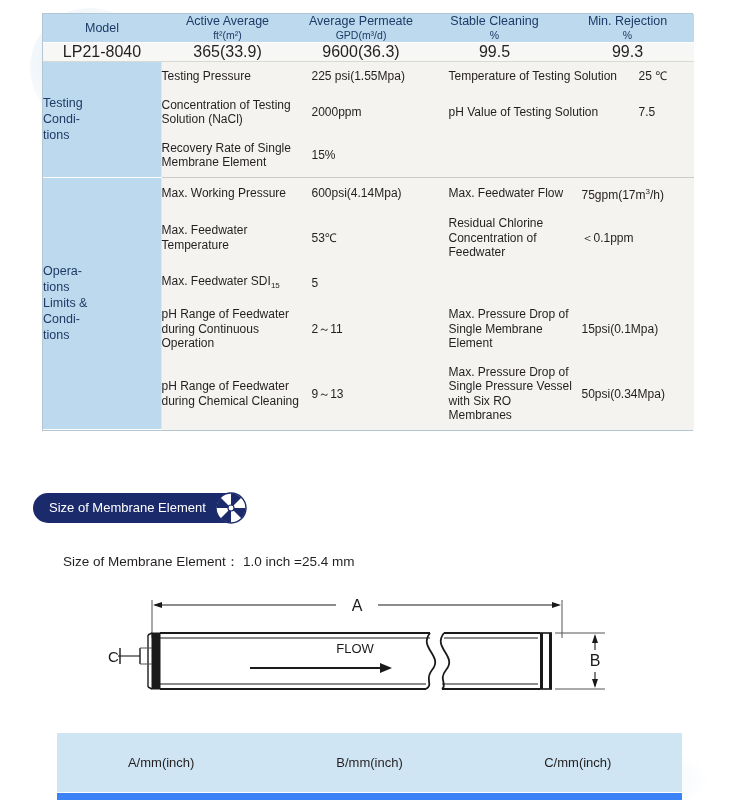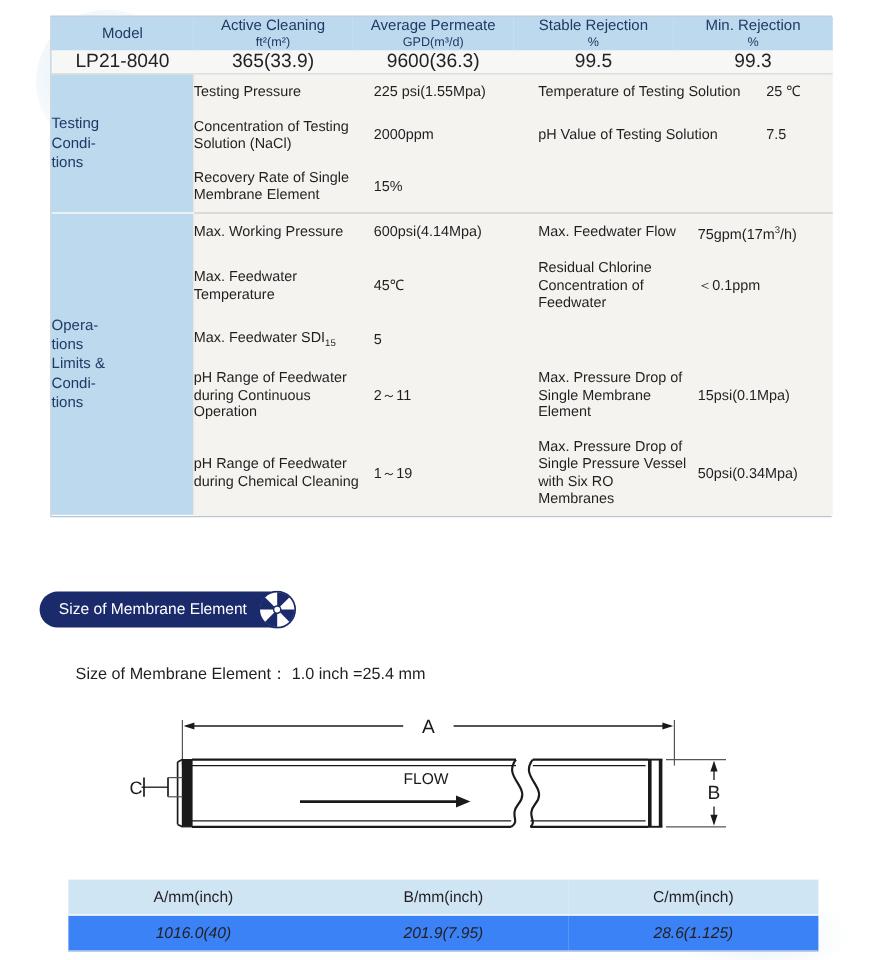--- a/index.html
+++ b/index.html
@@ -181,21 +181,21 @@
     z-index: 2;
   }
   table.dim {
     border-collapse: collapse;
     width: 100%;
     table-layout: fixed;
   }
   table.dim td {
     text-align: center;
     font-size: 13px;
-    padding: 7px 2px;
+    padding: 22px 2px;
   }
   table.dim tr.dim-hdr td {
     background: #cfe5f3;
     color: #231f20;
     border-bottom: 1px solid #ffffff;
   }
   table.dim tr.dim-val td {
     background: #3b82f6;
     color: #231f20;
     border-bottom: 1px solid #e2e2e0;
@@ -217,29 +217,29 @@
       <col style="width:133px">
       <col style="width:133px">
     </colgroup>
 
     <tbody>
         <tr class="hdr-row">
       <td>
         <span>Model</span>
       </td>
       <td>
-        <span>Active Cleaning</span>
+        <span>Active Average</span>
         <span class="sub">ft²(m²)</span>
       </td>
       <td>
         <span>Average Permeate</span>
         <span class="sub">GPD(m³/d)</span>
       </td>
       <td>
-        <span>Stable Rejection</span>
+        <span>Stable Cleaning</span>
         <span class="sub">%</span>
       </td>
       <td>
         <span>Min. Rejection</span>
         <span class="sub">%</span>
       </td>
     </tr>
 
     <tr class="model-row">
       <td>LP21-8040</td>
@@ -305,39 +305,39 @@
           </colgroup>
           <tbody>
                 <tr>
             <td class="lbl">Max. Working Pressure</td>
             <td class="val">600psi(4.14Mpa)</td>
             <td class="lbl2">Max. Feedwater Flow</td>
             <td class="val2">75gpm(17m<span class="sup3">3</span>/h)</td>
           </tr>
           <tr>
             <td class="lbl">Max. Feedwater Temperature</td>
-            <td class="val">45℃</td>
+            <td class="val">53℃</td>
             <td class="lbl2">Residual Chlorine Concentration of Feedwater</td>
             <td class="val2">＜0.1ppm</td>
           </tr>
           <tr>
             <td class="lbl">Max. Feedwater SDI<span class="sub15">15</span></td>
             <td class="val">5</td>
             <td class="lbl2"></td>
             <td class="val2"></td>
           </tr>
           <tr>
             <td class="lbl">pH Range of Feedwater during Continuous Operation</td>
             <td class="val">2～11</td>
             <td class="lbl2">Max. Pressure Drop of Single Membrane Element</td>
             <td class="val2">15psi(0.1Mpa)</td>
           </tr>
           <tr>
             <td class="lbl">pH Range of Feedwater during Chemical Cleaning</td>
-            <td class="val">1～19</td>
+            <td class="val">9～13</td>
             <td class="lbl2">Max. Pressure Drop of Single Pressure Vessel with Six RO Membranes</td>
             <td class="val2">50psi(0.34Mpa)</td>
           </tr>
         </tbody>
             </table>
       </td>
     </tr>
   </tbody>
     </table>
 </div>

